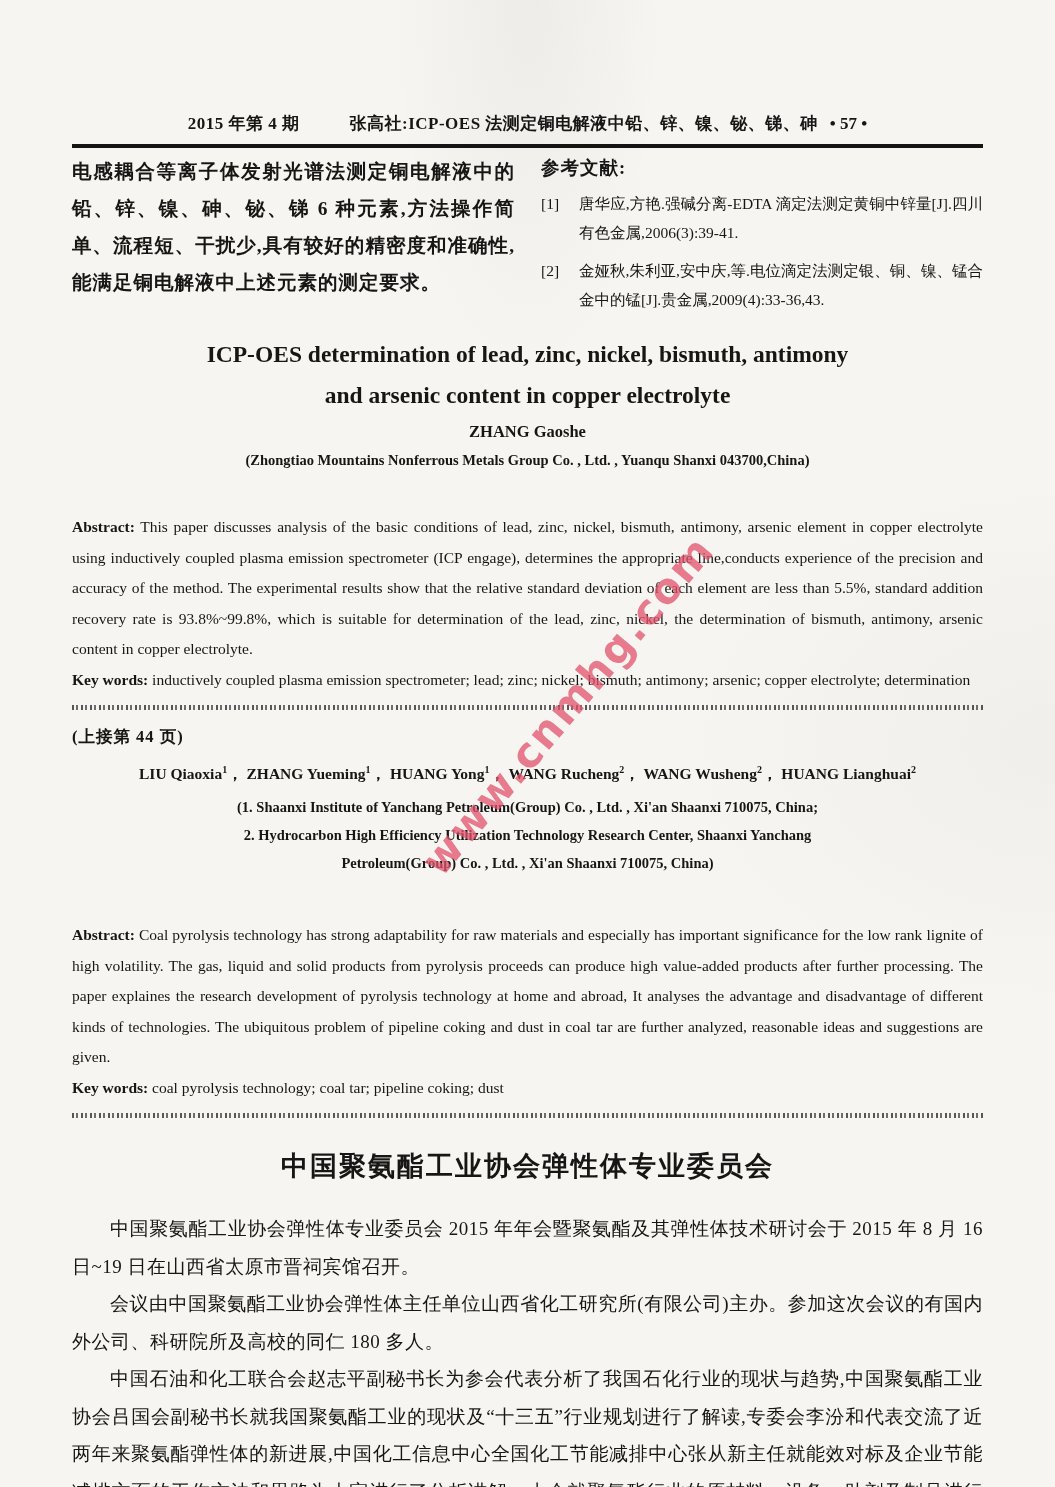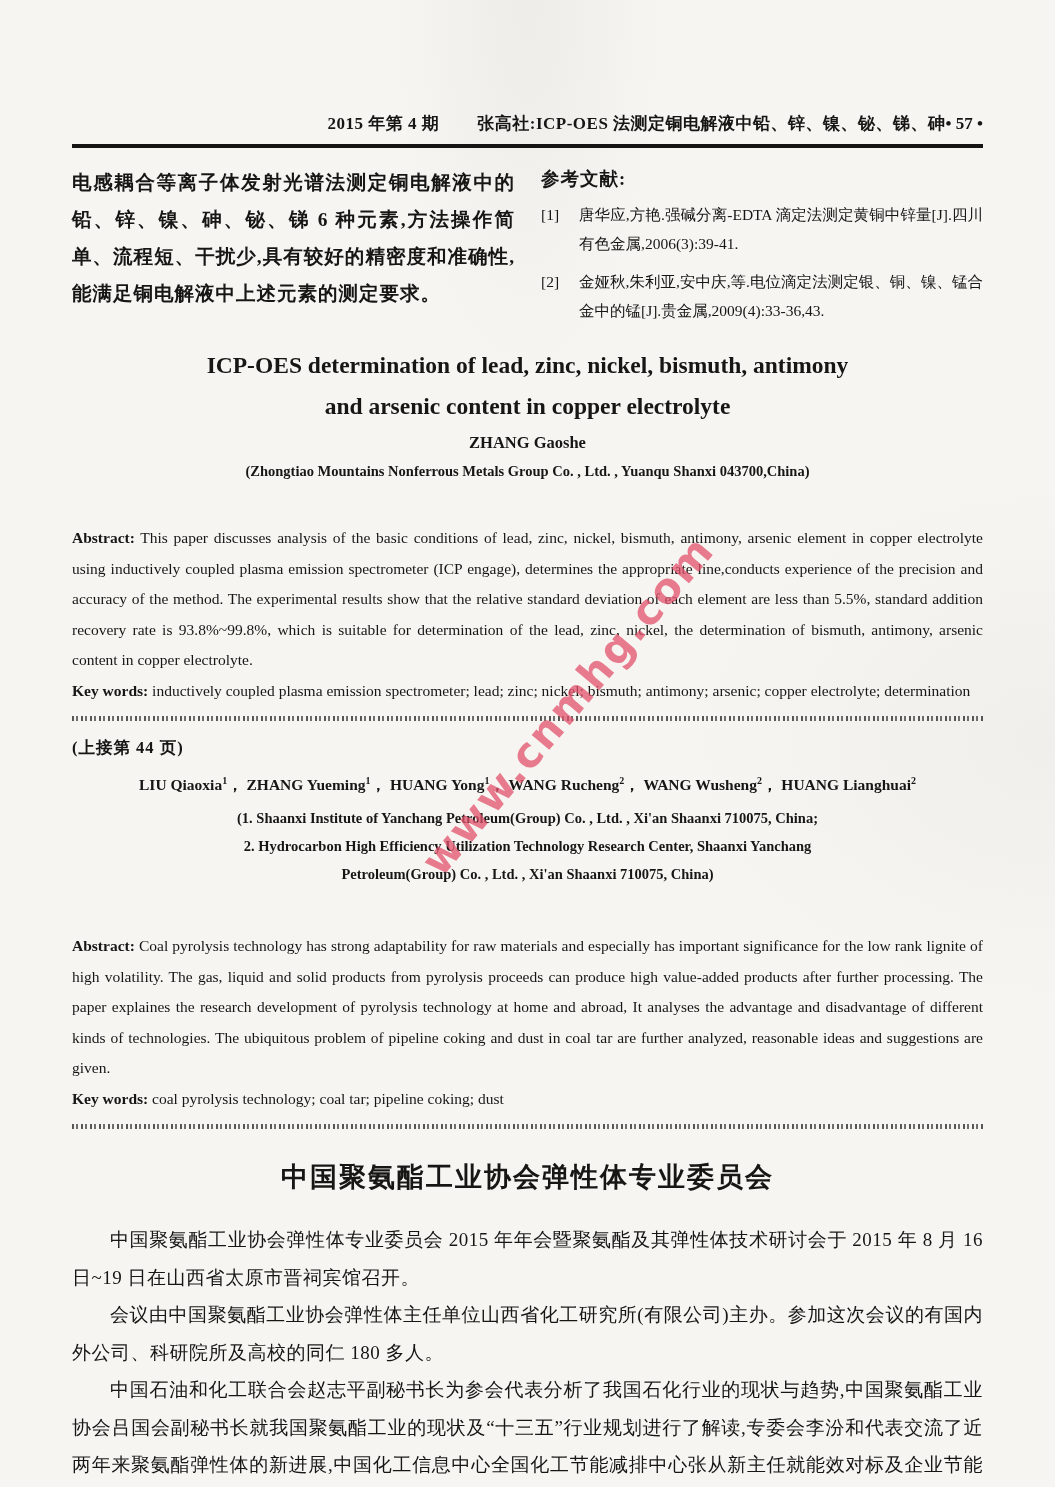--- a/index.html
+++ b/index.html
@@ -12,30 +12,31 @@
     position:relative;
     overflow:hidden;
   }
   .page { padding:0 72px; position:relative; }
 
   
   .journal-header {
     margin-top:112px;
     display:flex;
     align-items:baseline;
-    justify-content:flex-end;
+    justify-content:center;
     font-size:17px;
+    gap:12px;
   }
   .journal-header .issue { font-weight:bold; letter-spacing:.5px; }
   .journal-header .running-title { font-weight:bold; letter-spacing:.5px;margin-left:38px; }
   .journal-header .page-no { font-weight:bold; }
   .header-rule { border:0; border-top:4px solid #161412; margin-top:9px; }
 
   
-  .two-col { display:flex; gap:26px; margin-top:16px; }
+  .two-col { display:flex; gap:26px; margin-top:5px; }
   .col-left {
     width:443px; flex:0 0 443px;
     font-size:19.5px; line-height:37px;
     text-align:justify; font-weight:bold; letter-spacing:1px;
   }
   .col-right { flex:1; }
   .refs-heading { font-size:18.5px; font-weight:bold; letter-spacing:1px; margin-top:2px; }
   .ref-row { display:flex; gap:12px; margin-top:9px; font-size:15.5px; line-height:29px; }
   .ref-label { flex:0 0 26px; }
   .ref-text { flex:1; text-align:justify; }

